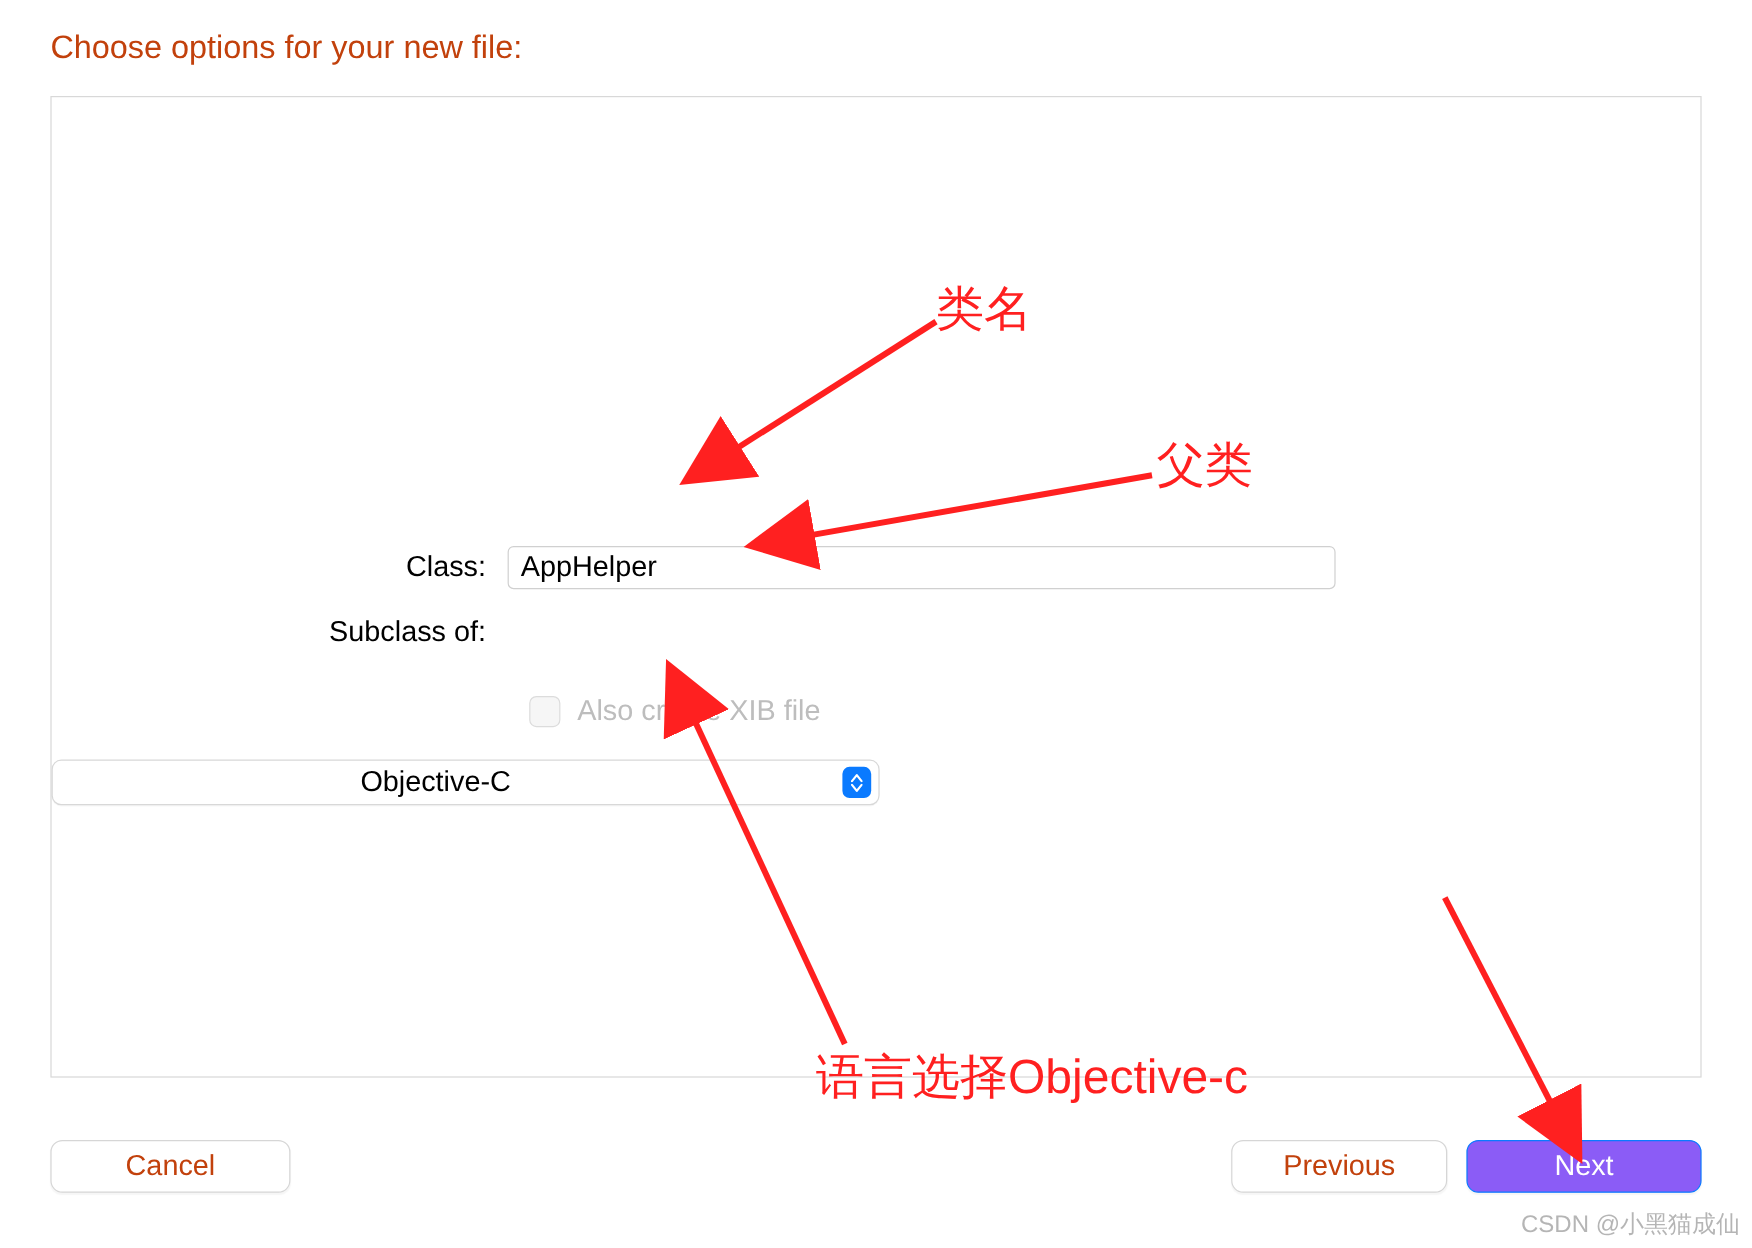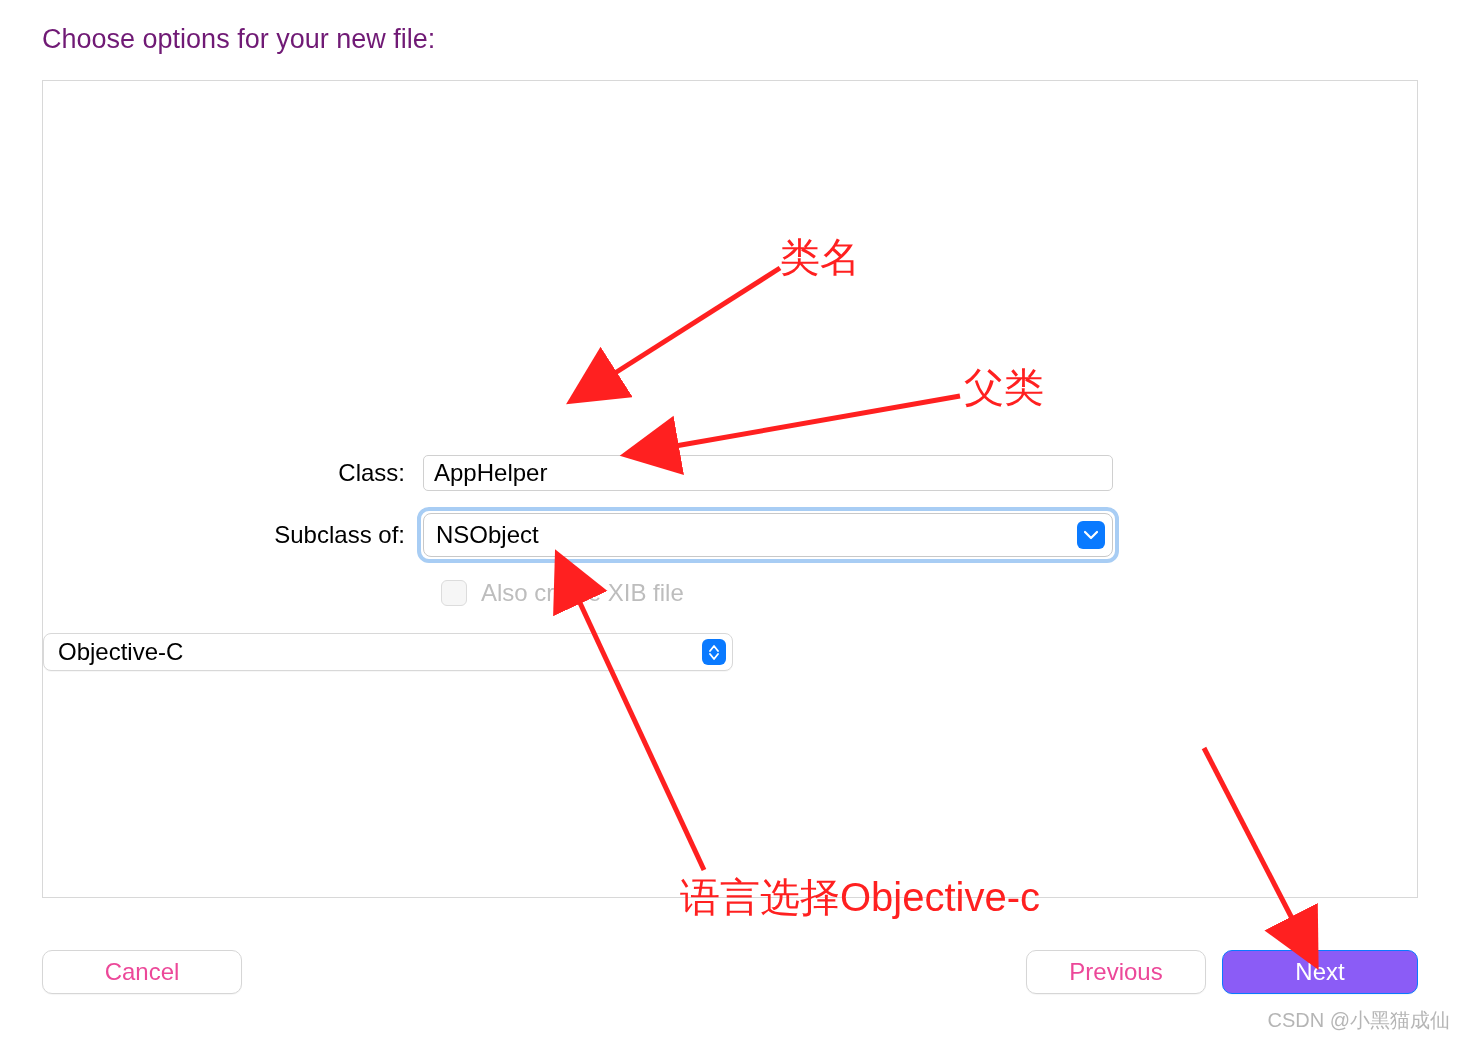--- a/index.html
+++ b/index.html
@@ -9,21 +9,21 @@
       width: 1460px;
       height: 1040px;
       position: relative;
       overflow: hidden;
     }
     .page-title {
       position: absolute;
       left: 42px;
       top: 24px;
       font-size: 27px;
-      color: #701a75;
+      color: #c2410c;
       font-weight: 400;
     }
     .inner-panel {
       position: absolute;
       left: 42px;
       top: 80px;
       width: 1376px;
       height: 818px;
       border: 1px solid #d8d8d8;
       border-radius: 0;
@@ -115,20 +115,21 @@
       height: 38px;
       border: 1px solid #d8d8d8;
       border-radius: 8px;
       background: #fff;
       display: flex;
       align-items: center;
       padding: 0 64px 0 14px;
       font-size: 24px;
       color: #000;
       box-shadow: 0 1px 0 rgba(0,0,0,0.03);
+      justify-content: center;
     }
     .select-stepper {
       position: absolute;
       right: 6px;
       top: 50%;
       transform: translateY(-50%);
       width: 24px;
       height: 26px;
       background: #0a7aff;
       border-radius: 6px;
@@ -144,21 +145,21 @@
       height: 44px;
       border-radius: 10px;
       font-size: 24px;
       display: flex;
       align-items: center;
       justify-content: center;
       cursor: default;
       border: 1px solid #d6d6d6;
       background: #fff;
       box-shadow: 0 1px 1px rgba(0,0,0,0.04);
-      color: #ec4899;
+      color: #c2410c;
     }
     .btn-cancel { left: 42px; top: 950px; width: 200px; }
     .btn-prev   { left: 1026px; top: 950px; width: 180px; }
     .btn-next   { left: 1222px; top: 950px; width: 196px; background: #8b5cf6; border-color: #0a7aff; color: #fff; }
     .annotation {
       position: absolute;
       color: #ff2020;
       font-size: 40px;
       font-weight: 400;
       white-space: nowrap;
@@ -179,29 +180,20 @@
 
 <div class="inner-panel">
 
   <div class="form-row" style="left:0; top:374px;">
     <div class="form-label">Class:</div>
     <input class="text-input" type="text" value="AppHelper" style="">
   </div>
 
   <div class="form-row" style="left:0; top:432px;">
     <div class="form-label">Subclass of:</div>
-    <div class="combo-wrap">
-      <div class="combo-focus-ring"></div>
-      <input class="combo-input" type="text" value="NSObject" style="">
-      <div class="combo-chevron">
-        <svg viewBox="0 0 14 10">
-            <path d="M1 2 L7 8 L13 2" stroke="#fff" stroke-width="2.2" fill="none" stroke-linecap="round" stroke-linejoin="round"></path>
-          </svg>
-      </div>
-    </div>
   </div>
 
   <div class="checkbox-row" style="left:398px; top:498px;">
     <div class="checkbox-box"></div>
     <div class="checkbox-label">Also create XIB file</div>
   </div>
 
   <div class="form-row" style="left:0; top:552px;">
     <div class="select-wrap">
       <span>Objective-C</span>

